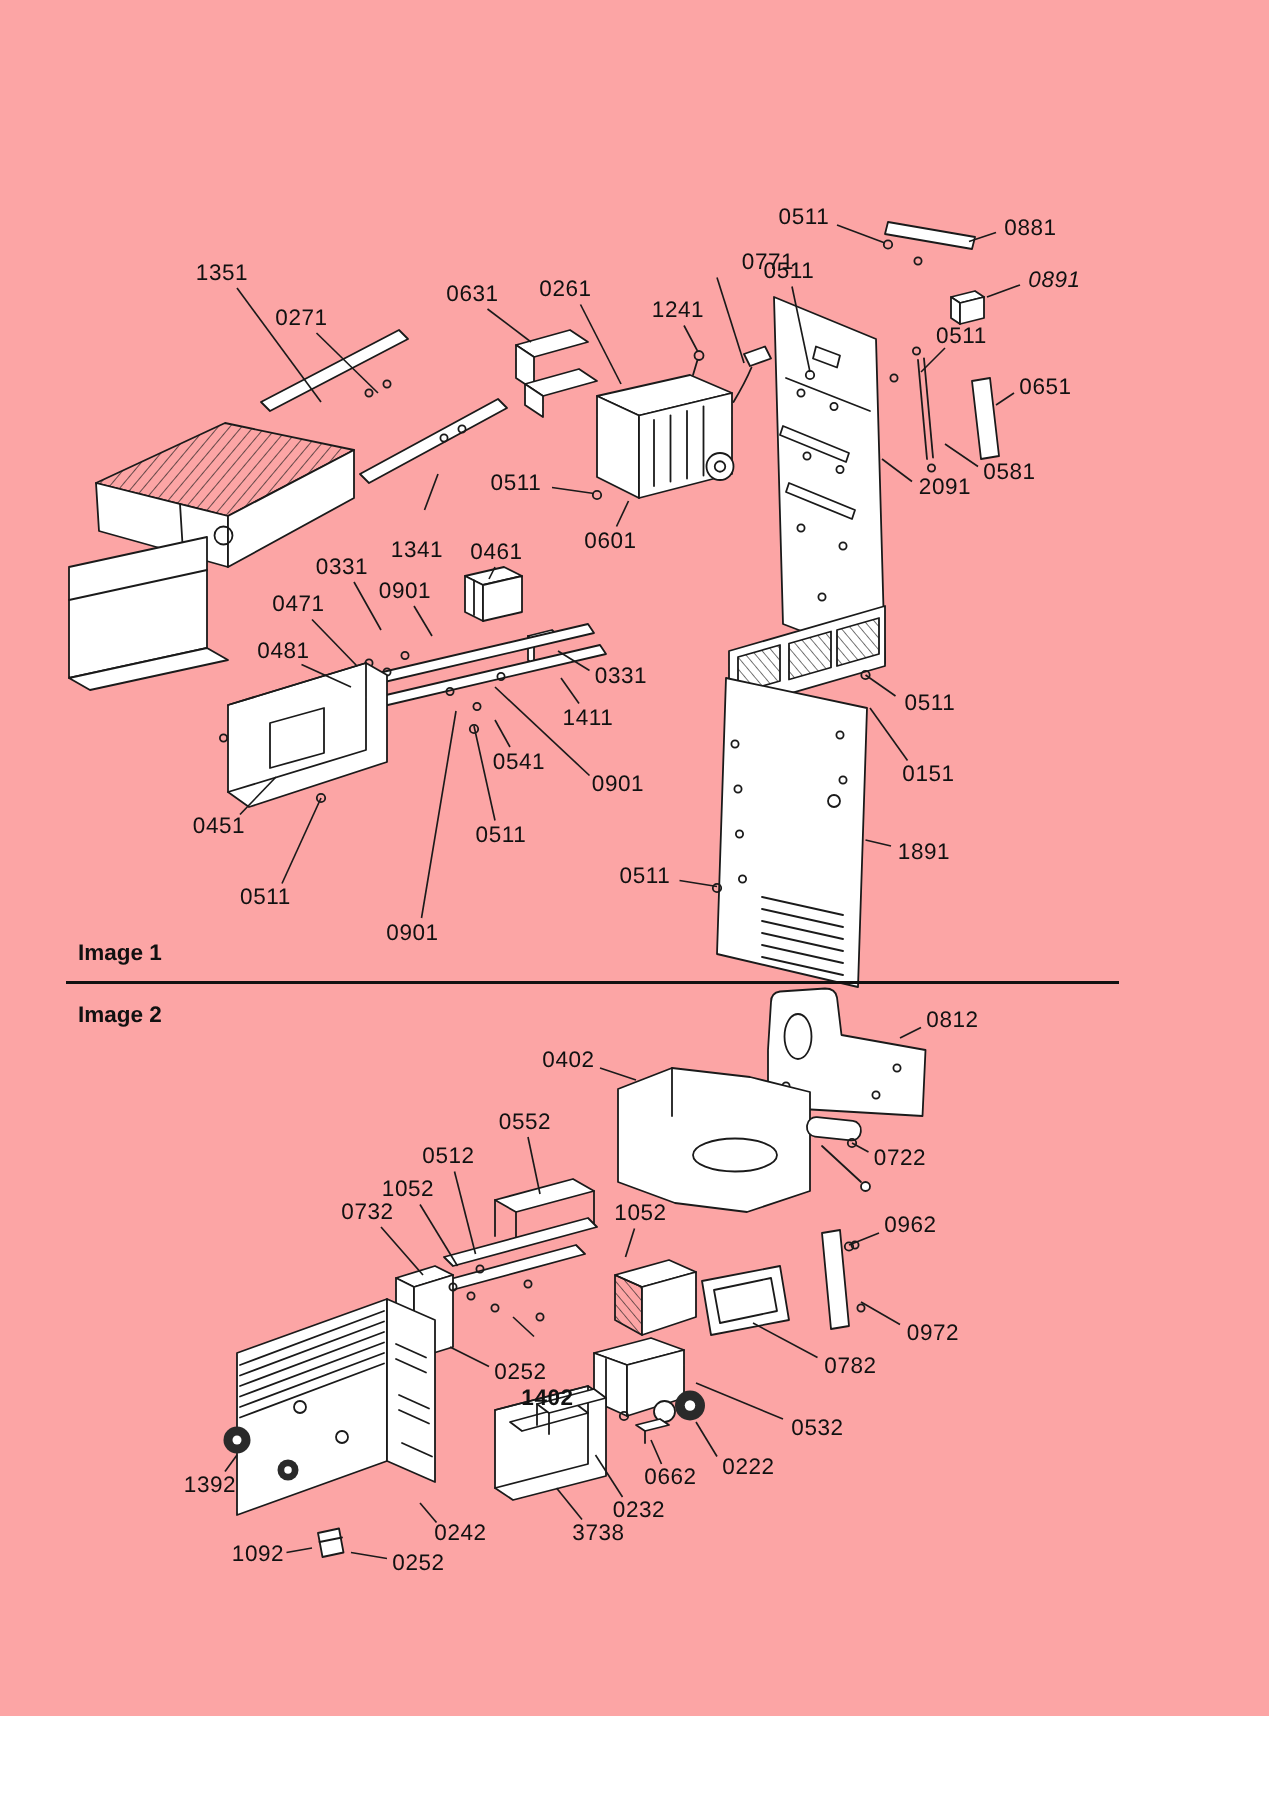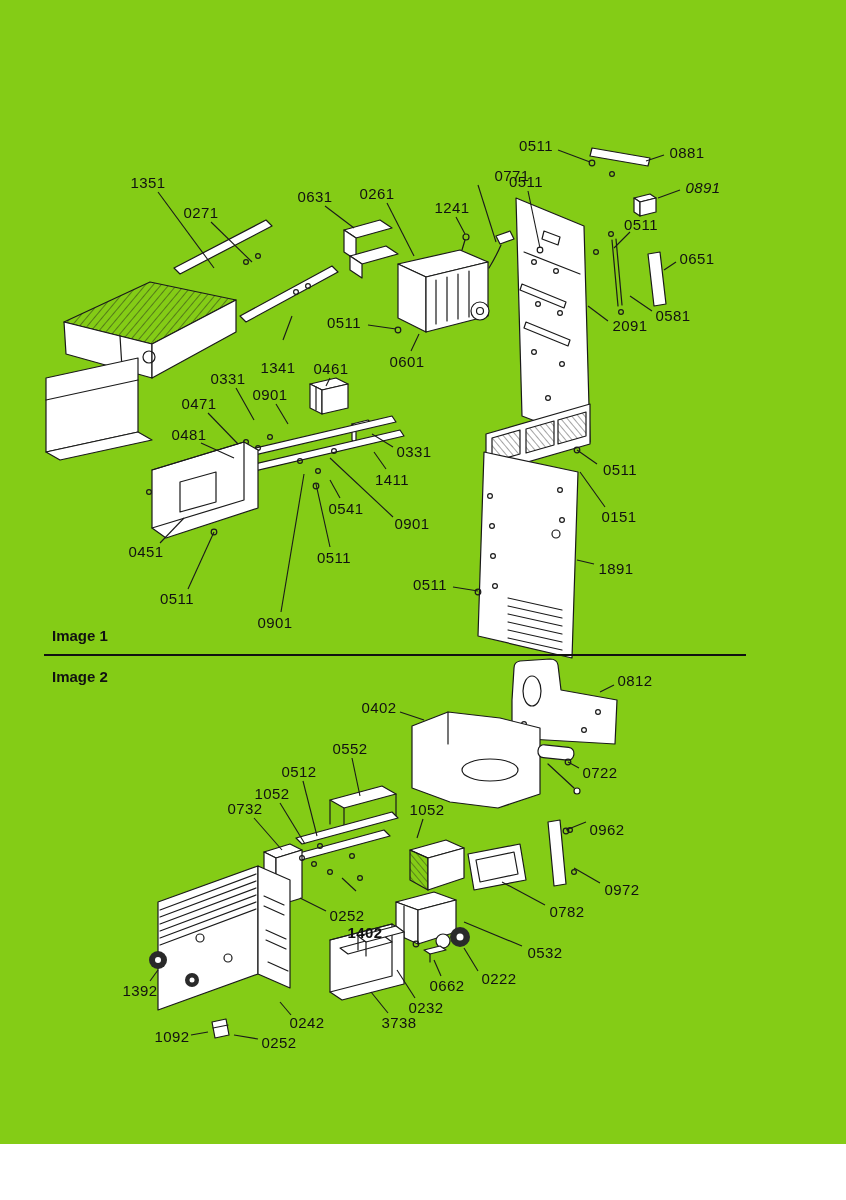--- a/index.html
+++ b/index.html
@@ -1,18 +1,18 @@
 <!DOCTYPE html>
 <html><head>
 <meta charset="utf-8">
 <title>Exploded Parts Diagram</title>
 <style>
   html,body{margin:0;padding:0;background:#ffffff;}
   .page{
-    position:relative;width:846px;height:1144px;background:#84cc16;
+    position:relative;width:846px;height:1144px;background:#fca5a5;
     font-family:"Liberation Sans",sans-serif;overflow:hidden;color:#111;
   }
   .page svg{position:absolute;left:0;top:0;}
   #leader-svg{pointer-events:none;}
   #leader-svg line{stroke:#1a1a1a;stroke-width:1.1;}
   .part-label{
     position:absolute;transform:translate(-50%,-50%);
     font-size:15px;letter-spacing:.4px;white-space:nowrap;color:#111;
   }
   .section-label{position:absolute;font-size:15px;font-weight:bold;color:#111;}
@@ -372,21 +372,21 @@
       <div class="part-label" style="left: 177px; top: 598px;">0511</div>
       <div class="part-label" style="left: 275px; top: 622px;">0901</div>
       <div class="part-label" style="left: 635px; top: 680px;">0812</div>
       <div class="part-label" style="left: 379px; top: 707px;">0402</div>
       <div class="part-label" style="left: 350px; top: 748px;">0552</div>
       <div class="part-label" style="left: 600px; top: 772px;">0722</div>
       <div class="part-label" style="left: 299px; top: 771px;">0512</div>
       <div class="part-label" style="left: 272px; top: 793px;">1052</div>
       <div class="part-label" style="left: 245px; top: 808px;">0732</div>
       <div class="part-label" style="left: 427px; top: 809px;">1052</div>
-      <div class="part-label" style="left: 607px; top: 817px; margin-top: 12px;">0962</div>
+      <div class="part-label" style="left: 607px; top: 817px;">0962</div>
       <div class="part-label" style="left: 622px; top: 889px;">0972</div>
       <div class="part-label" style="left: 365px; top: 932px; font-weight: bold;">1402</div>
       <div class="part-label" style="left: 347px; top: 915px;">0252</div>
       <div class="part-label" style="left: 567px; top: 911px;">0782</div>
       <div class="part-label" style="left: 545px; top: 952px;">0532</div>
       <div class="part-label" style="left: 499px; top: 978px;">0222</div>
       <div class="part-label" style="left: 447px; top: 985px;">0662</div>
       <div class="part-label" style="left: 140px; top: 990px;">1392</div>
       <div class="part-label" style="left: 426px; top: 1007px;">0232</div>
       <div class="part-label" style="left: 307px; top: 1022px;">0242</div>

